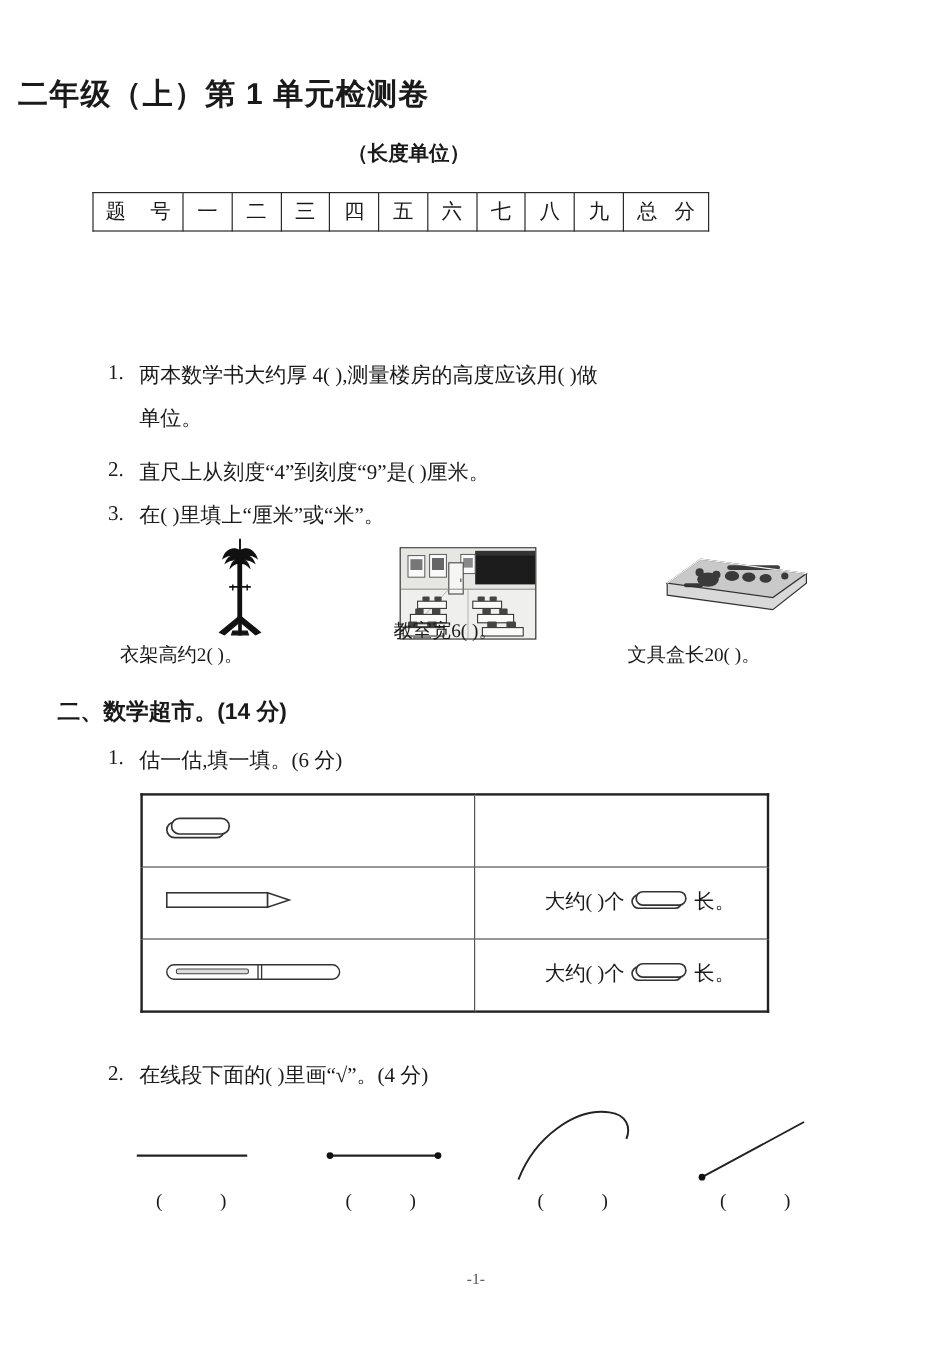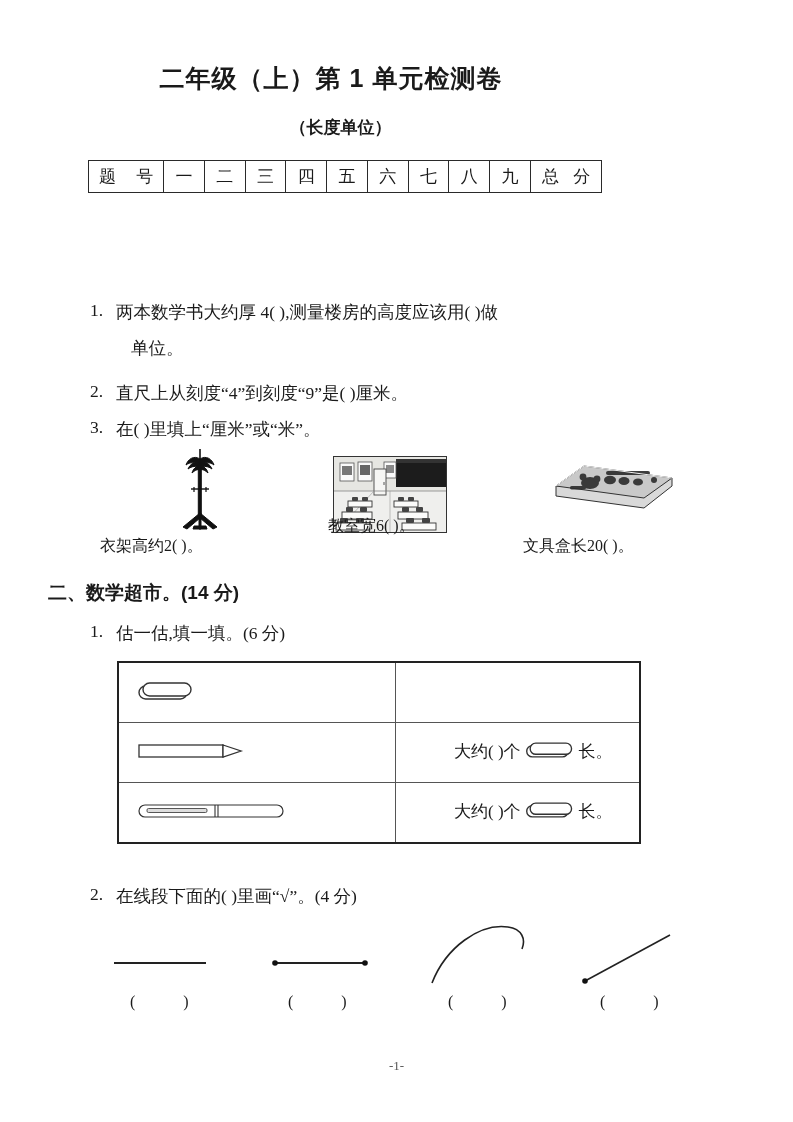--- a/index.html
+++ b/index.html
@@ -18,44 +18,44 @@
   .page {
     position: absolute;
     inset: 0;
     padding: 0;
   }
 
   
   .title {
     position: absolute;
     top: 62px;
-    left: 0;
+    left: 15px;
     width: 662px;
-    text-align: center;
+    text-align: left;
     font-size: 25px;
     font-weight: bold;
     letter-spacing: 1px;
     font-family: "Liberation Sans", "DejaVu Sans", sans-serif;
   }
   .subtitle {
     position: absolute;
     top: 116px;
     left: 0;
     width: 681px;
     text-align: center;
     font-size: 17px;
     font-weight: bold;
     font-family: "Liberation Sans", "DejaVu Sans", sans-serif;
   }
 
   
   .score-table {
     position: absolute;
     top: 160px;
-    left: 88px;
+    left: 77px;
     width: 514px;
     border-collapse: collapse;
     table-layout: fixed;
   }
   .score-table td {
     border: 1px solid #2a2a2a;
     height: 29px;
     text-align: center;
     vertical-align: middle;
     font-size: 17px;
@@ -172,21 +172,21 @@
       <td>八</td>
       <td>九</td>
       <td class="total">总 分</td>
     </tr>
   </tbody>
     </table>
 
 
   <div class="q" style="top:300px; left:90px;">1.</div>
   <div class="q" style="top:300px; left:116px;">两本数学书大约厚 4(          ),测量楼房的高度应该用(        )做</div>
-  <div class="q" style="top:336px; left:116px;margin-left:15px;">单位。</div>
+  <div class="q" style="top:336px; left:116px;">单位。</div>
 
   <div class="q" style="top:381px; left:90px;">2.</div>
   <div class="q" style="top:381px; left:116px;">直尺上从刻度“4”到刻度“9”是(        )厘米。</div>
 
   <div class="q" style="top:417px; left:90px;">3.</div>
   <div class="q" style="top:417px; left:116px;">在(        )里填上“厘米”或“米”。</div>
 
   <div class="illus rack-box">
     <svg width="100" height="90" viewBox="0 0 100 90">
       <g fill="#111" stroke="#111">

